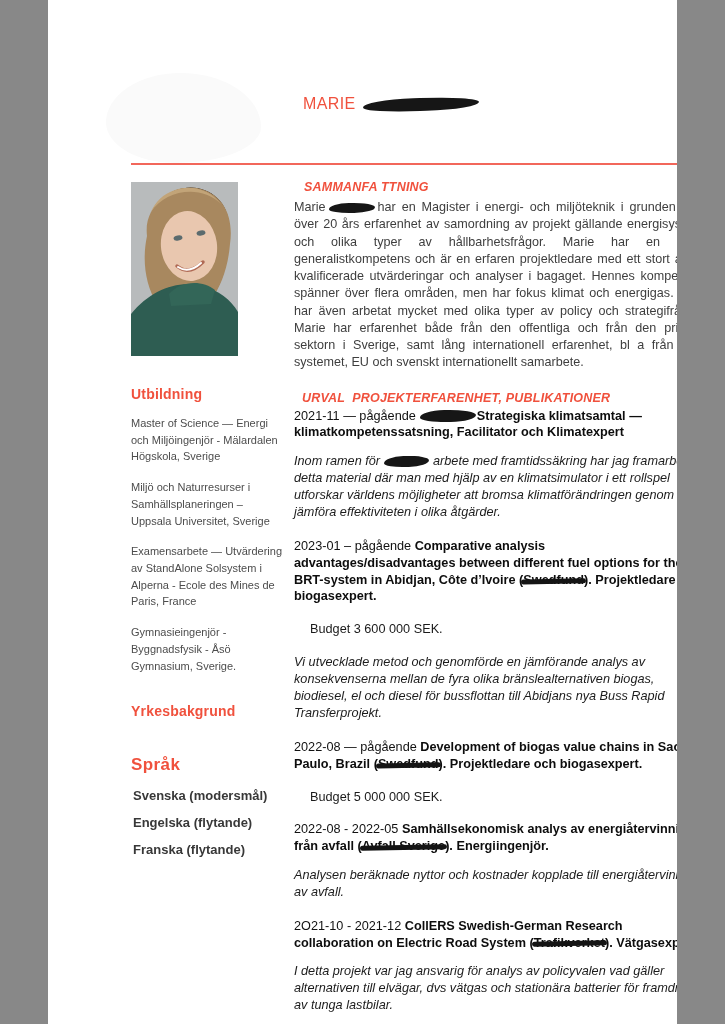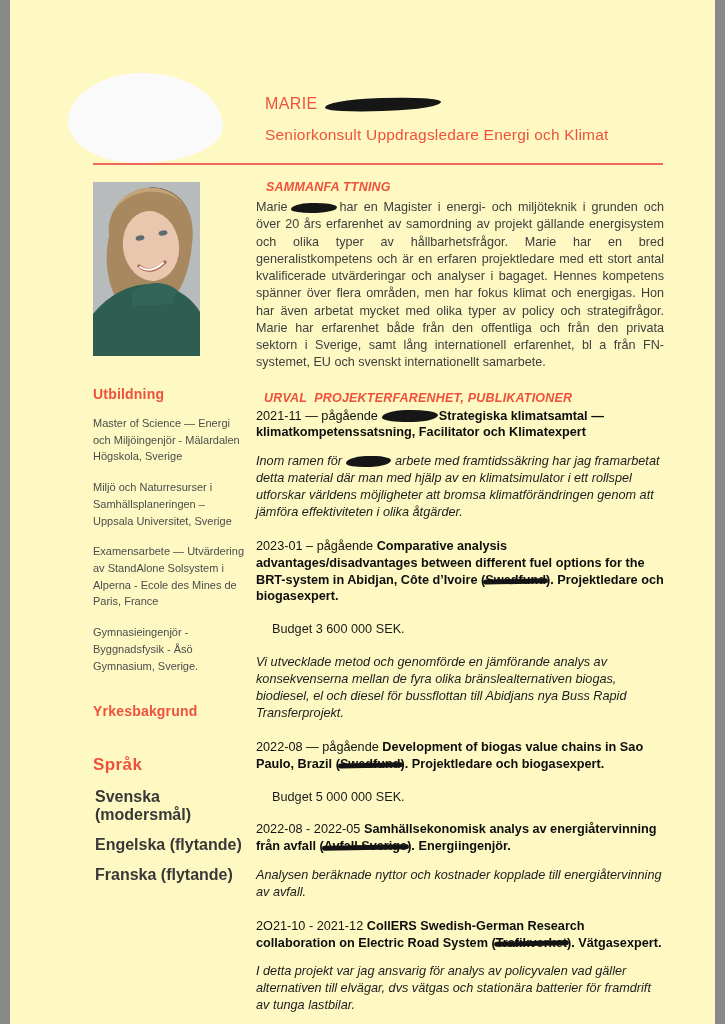--- a/index.html
+++ b/index.html
@@ -1,20 +1,20 @@
 <!DOCTYPE html>
 <html lang="sv"><head>
 <meta charset="utf-8">
 <style>
   html,body{margin:0;padding:0;background:#888;}
   .page{
     position:relative;
-    width:705px;height:1024px;
+    width:629px;height:1024px;
     margin:0 auto;
-    background:#fef9c3;
+    background:#ffffff;
     font-family:"Liberation Sans", sans-serif;
     overflow:hidden;
   }
   
   .whiteout{
     position:absolute;left:58px;top:73px;width:155px;height:90px;
     background:#fafafa;
     border-radius:48% 52% 55% 45% / 55% 60% 40% 45%;
   }
   
@@ -50,21 +50,21 @@
   .side-h{
     color:#f0513d;font-size:14px;font-weight:bold;margin:0 0 13px 0;
     letter-spacing:.2px;
   }
   .side-p{
     font-size:11px;line-height:1.52;color:#4c4c4c;margin:0 0 14px 0;
   }
   .side-h.bg{margin-top:29px;}
   .side-h.lang-h{font-size:17px;margin:36px 0 13px 0;letter-spacing:.4px;}
   .lang{
-    font-size:16px;font-weight:600;color:#383838;margin:0 0 12px 2px;
+    font-size:13px;font-weight:600;color:#383838;margin:0 0 12px 2px;
   }
   
   .main{position:absolute;left:246px;top:180px;width:408px;}
   .red-italic{
     color:#f0513d;font-style:italic;font-weight:bold;font-size:12.5px;
     margin:0 0 5px 10px;white-space:pre-wrap;letter-spacing:.2px;
   }
   .summary{
     font-size:12.6px;line-height:1.37;color:#3e3e3e;text-align:justify;
     margin:0 0 19px 0;
@@ -85,21 +85,20 @@
 
 <div class="page">
 
   <div class="whiteout"></div>
 
   <header class="header">
     <div class="name-row">
       <span class="person-name">MARIE</span>
       <span class="scribble scribble-name"></span>
     </div>
-    <div class="job-title">Seniorkonsult Uppdragsledare Energi och Klimat</div>
   </header>
 
   <div class="rule"></div>
 
   <aside class="sidebar">
     <svg class="photo" viewBox="0 0 107 174" aria-hidden="true">
       <rect width="107" height="174" fill="#b8bbbc"></rect>
       <path d="M18,52 C14,18 46,2 66,6 C92,11 102,34 98,62 C96,84 90,104 80,116 L28,120 C16,100 12,76 18,52 Z" fill="#a5induced"></path>
       <path d="M16,54 C12,20 46,2 66,6 C92,11 103,34 99,62 C97,86 90,104 80,118 L26,122 C14,102 11,78 16,54 Z" fill="#a8885f"></path>
       <ellipse cx="58" cy="64" rx="28" ry="35" fill="#e9c7af" transform="rotate(-8 58 64)"></ellipse>

